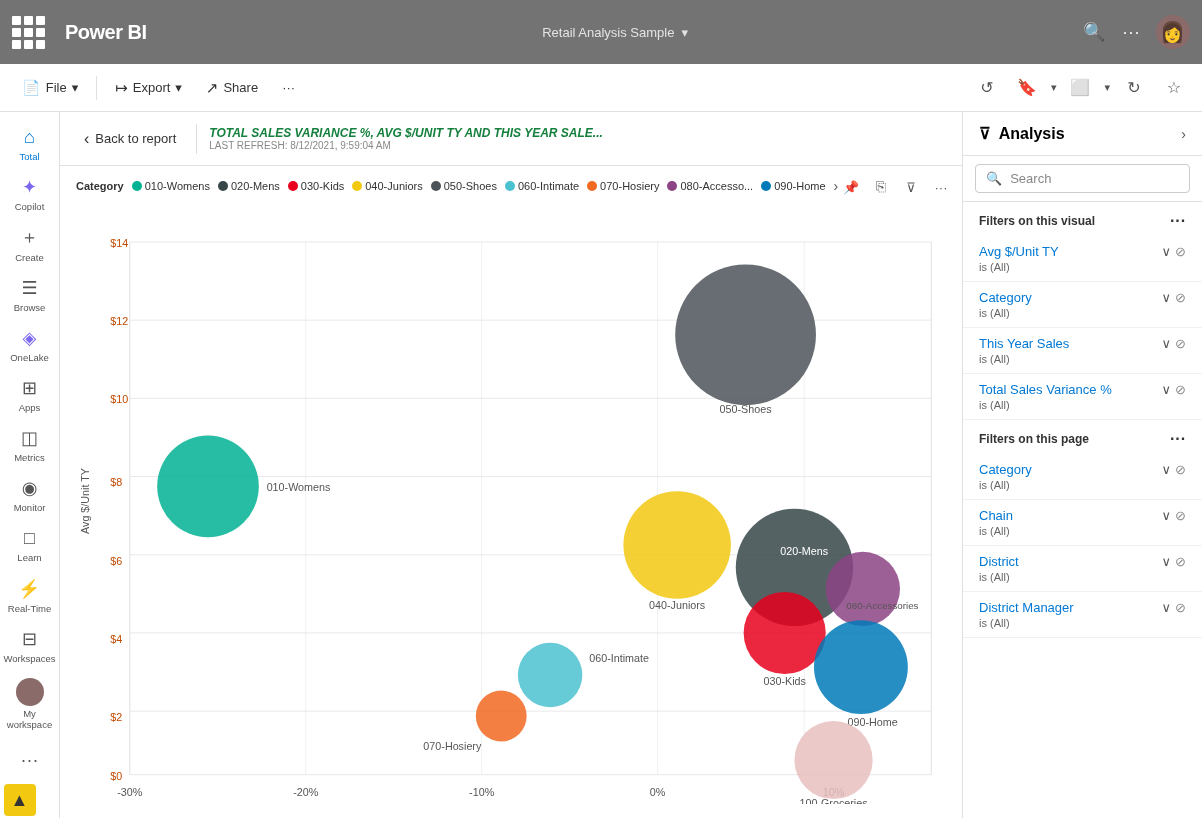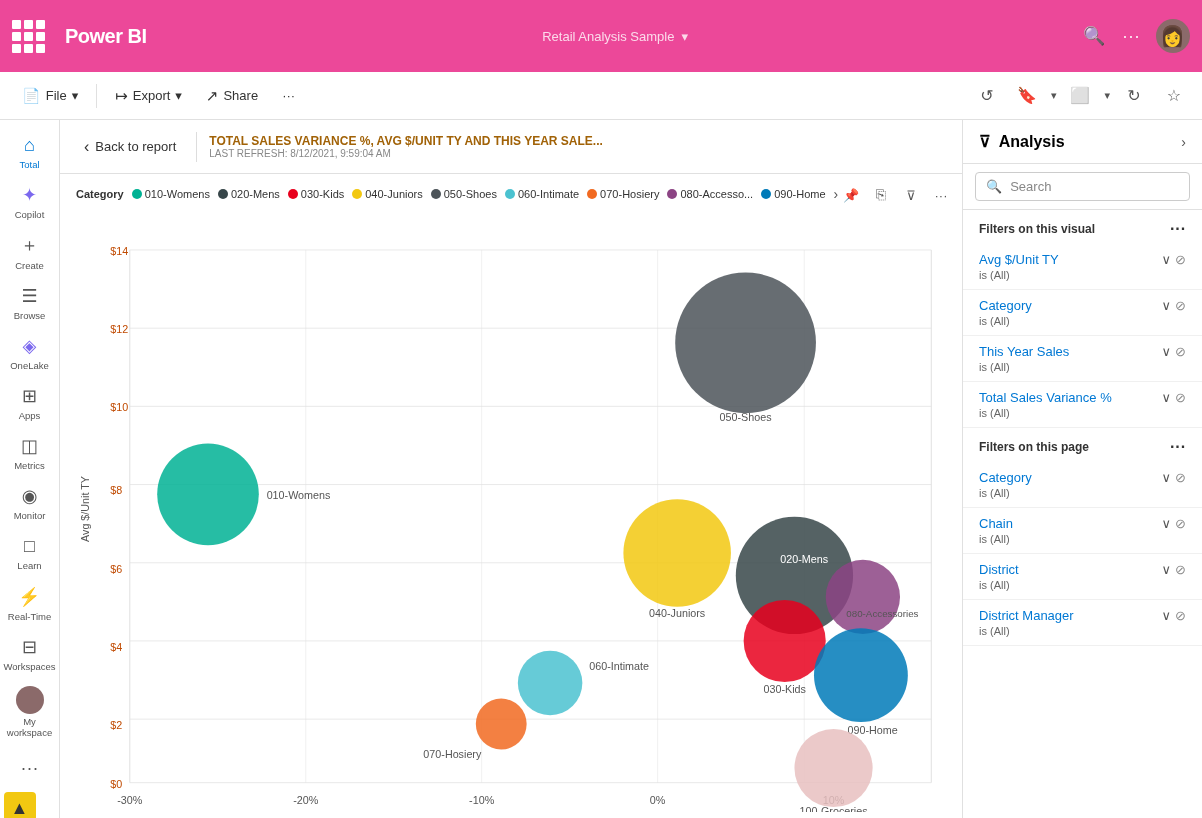--- a/index.html
+++ b/index.html
@@ -1,21 +1,21 @@
 <!DOCTYPE html>
 <html><head>
   <meta charset="utf-8">
   <style>
     * { box-sizing: border-box; margin: 0; padding: 0; }
     body { font-family: 'Segoe UI', sans-serif; background: #f3f2f1; width: 1202px; height: 818px; overflow: hidden; }
 
     
     .topbar {
-      background: #ec4899;
-      height: 72px;
+      background: #737373;
+      height: 64px;
       display: flex;
       align-items: center;
       padding: 0 12px;
       gap: 12px;
       color: white;
     }
     .topbar-grid {
       display: grid;
       grid-template-columns: 9px 9px 9px;
       grid-template-rows: 9px 9px 9px;
@@ -117,21 +117,21 @@
       border-bottom: 1px solid #e0e0e0;
       gap: 12px;
     }
     .back-btn {
       display: flex; align-items: center; gap: 6px;
       font-size: 13px; color: #333; cursor: pointer;
       padding: 5px 8px; border-radius: 4px;
     }
     .report-divider { width: 1px; height: 30px; background: #ddd; }
     .report-title-area { flex: 1; }
-    .report-title { font-size: 12px; font-weight: 600; color: #a16207; }
+    .report-title { font-size: 12px; font-weight: 600; color: #15803d; font-style: italic; }
     .report-subtitle { font-size: 10px; color: #888; }
 
     
     .chart-container {
       flex: 1;
       background: white;
       padding: 8px;
       overflow: hidden;
       position: relative;
     }

